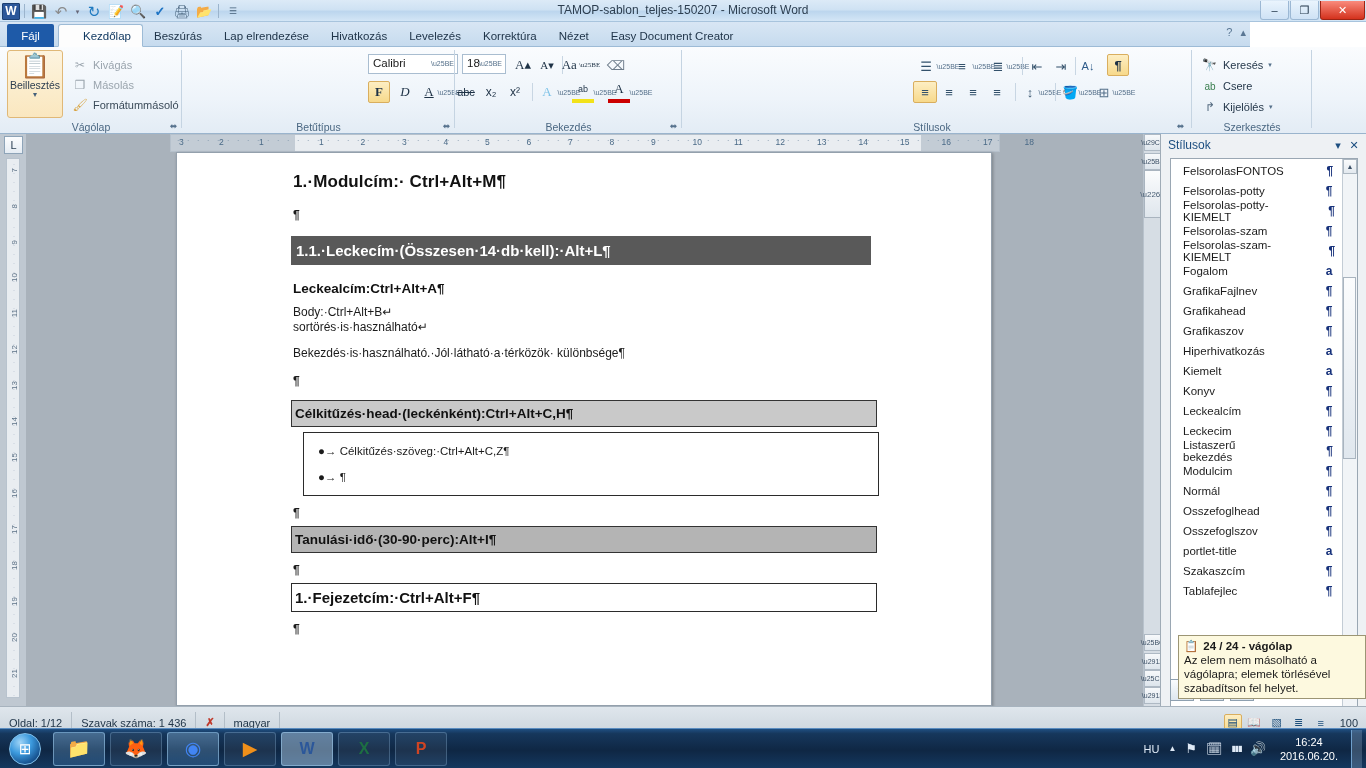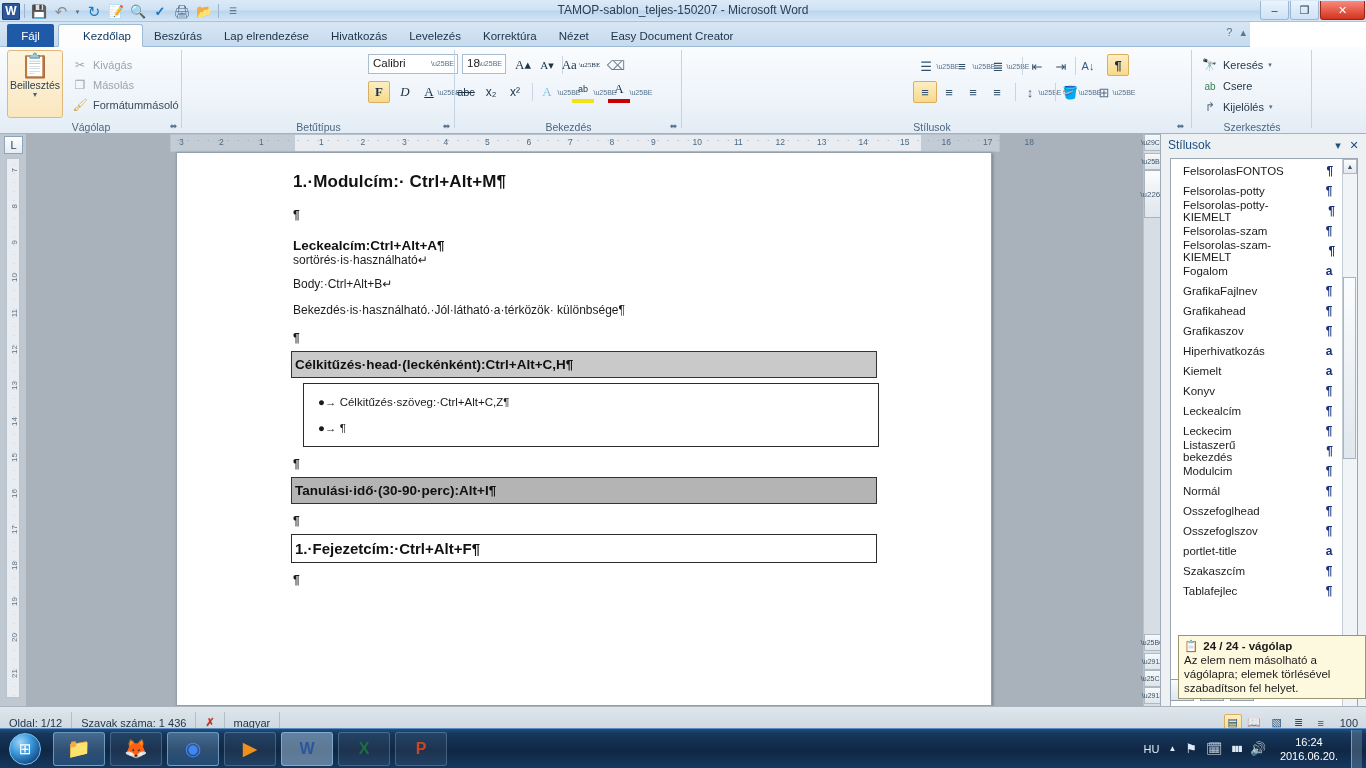--- a/index.html
+++ b/index.html
@@ -630,26 +630,27 @@
         <div class="htick" style="left: 796px; color: rgb(124, 147, 168); font-size: 7px;">·</div>
         <div class="htick" style="left: 806px; color: rgb(124, 147, 168); font-size: 7px;">·</div>
         <div class="htick" style="left: 816px; color: rgb(124, 147, 168); font-size: 7px;">·</div>
         <div class="htick" style="left: 826px; color: rgb(124, 147, 168); font-size: 7px;">·</div>
       </div>
 
     <div class="page">
       <div class="doc">
         <div class="p-modul">1.·Modulcím:· Ctrl+Alt+M¶</div>
         <div class="p-empty">¶</div>
+        <div class="p-lecke" style="margin-left:-2px;padding-left:3px">1.1.·Leckecím·(Összesen·14·db·kell):·Alt+L¶</div>
         <div class="p-leckealcim">Leckealcím:Ctrl+Alt+A¶</div>
+        <div class="p-body">Body:·Ctrl+Alt+B↵</div>
         <div class="p-body" style="margin-top:0">sortörés·is·használható↵</div>
-        <div class="p-body">Body:·Ctrl+Alt+B↵</div>
         <div class="p-body2">Bekezdés·is·használható.·Jól·látható·a·térközök· különbsége¶</div>
         <div class="p-empty" style="margin-top:14px">¶</div>
-        <div class="p-celk" style="margin-left:-2px;margin-top:6px">Célkitűzés·head·(leckénként):Ctrl+Alt+C,H¶</div>
+        <div class="p-celk" style="margin-left:-2px;margin-top:12px">Célkitűzés·head·(leckénként):Ctrl+Alt+C,H¶</div>
         <div class="bulletbox">
           <div class="bul">●→ Célkitűzés·szöveg:·Ctrl+Alt+C,Z¶</div>
           <div class="bul" style="margin-top:6px">●→ ¶</div>
         </div>
         <div class="p-empty" style="margin-top:10px">¶</div>
         <div class="p-tanul" style="margin-left:-2px;margin-top:6px">Tanulási·idő·(30-90·perc):Alt+I¶</div>
         <div class="p-empty" style="margin-top:10px">¶</div>
         <div class="p-fejezet" style="margin-left:-2px;margin-top:6px">1.·Fejezetcím:·Ctrl+Alt+F¶</div>
         <div class="p-empty" style="margin-top:10px">¶</div>
       </div>

